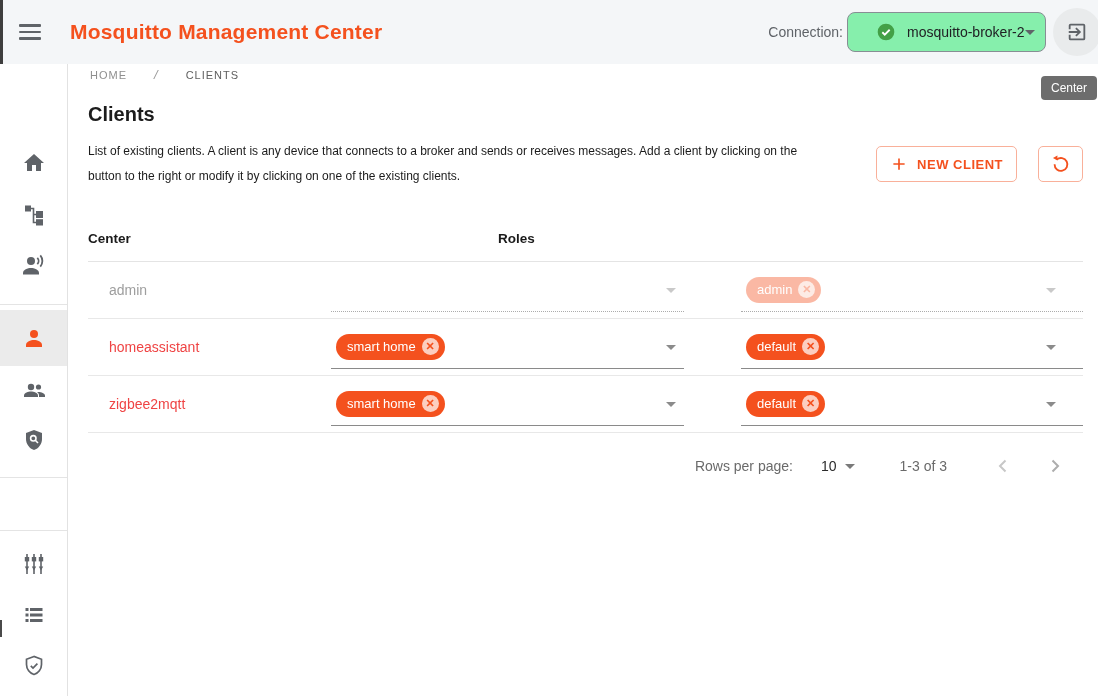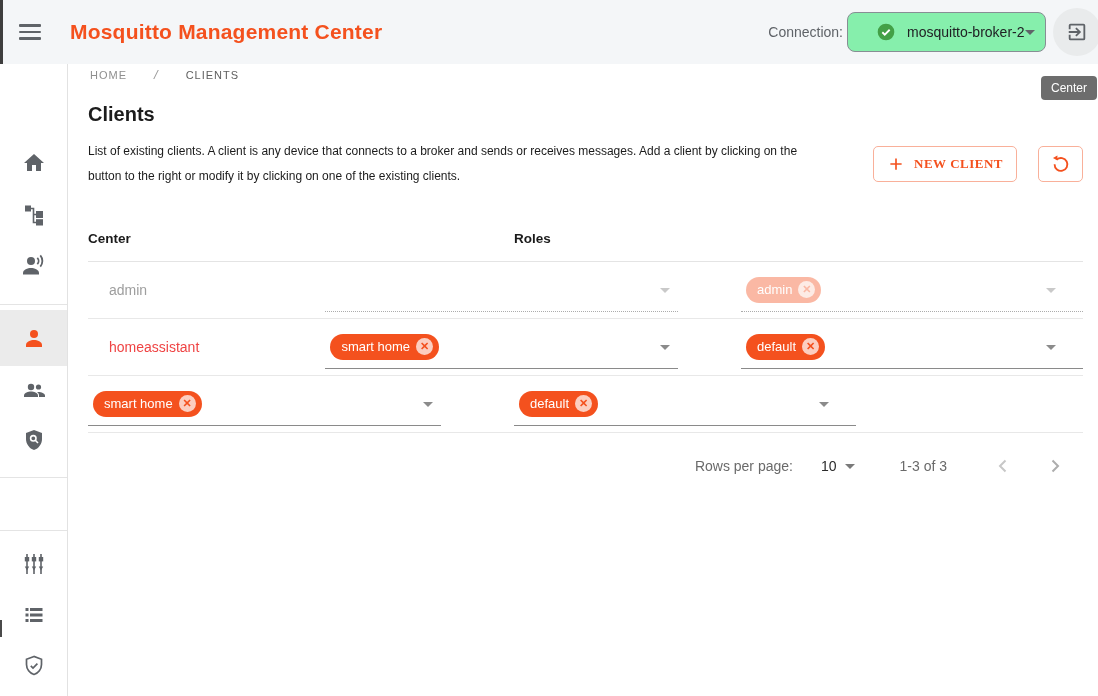--- a/index.html
+++ b/index.html
@@ -57,33 +57,33 @@
   .breadcrumb a { color:#8F8F8F; text-decoration:none; cursor:pointer; }
 
   .page-title { margin:21px 0 0 0; font-size:20px; font-weight:700; color:#1C1C1C; }
 
   .intro-row { display:flex; align-items:center; margin-top:13px; }
   .page-desc { width:742px; margin:0; font-size:12px; line-height:25px; color:#1B1B1B; }
   .action-buttons { margin-left:auto; display:flex; align-items:center; gap:21px; padding-right:0; }
   .btn-outline {
     display:flex; align-items:center; height:36px; background:#fff; cursor:pointer;
     border:1px solid #F9B09A; border-radius:5px; color:#F4511E;
-    font-family:Liberation Serif, serif; font-size:13px; font-weight:bold; letter-spacing:0.5px;
+    font-family:Liberation Sans, sans-serif; font-size:13px; font-weight:bold; letter-spacing:0.5px;
   }
   .btn-new { padding:0 13px; gap:9px; }
   .btn-refresh { width:45px; justify-content:center; padding:0; }
 
   
   .table { margin-top:26px; width:995px; }
   .thead, .trow { display:flex; align-items:center; }
   .thead { height:47px; border-bottom:1px solid #E4E4E4; font-size:13.5px; font-weight:700; color:#1A1A1A; }
   .trow { height:57px; border-bottom:1px solid #E8E8E8; cursor:pointer; }
   .col-name { width:243px; padding-left:21px; }
   .col-groups { width:410px; }
-  .col-roles { flex:1;margin-left:16px; }
+  .col-roles { flex:1; }
   .cell-name { font-size:14px; color:#ef4444; }
   .trow.disabled .cell-name { color:#9E9E9E; }
 
   .select { position:relative; display:flex; align-items:center; height:44px; border-bottom:1px solid #8A8A8A; cursor:pointer; }
   .col-groups .select { width:353px; }
   .col-roles .select { width:342px; }
   .select.disabled { border-bottom:1px dotted #ACACAC; }
   .sel-caret { position:absolute; right:8px; top:20px; width:0; height:0;
     border-left:5px solid transparent; border-right:5px solid transparent; border-top:5.5px solid #8B8B8B; }
   .col-roles .sel-caret { right:27px; }
@@ -306,20 +306,21 @@
           <span class="chip">
             <span>default</span>
             <span class="chip-x">✕</span>
           </span>
           <span class="sel-caret"></span>
         </div>
       </div>
     </div>
 
     <div class="trow">
+      <div class="col-name cell-name">zigbee2mqtt</div>
       <div class="col-groups">
         <div class="select">
           <span class="chip">
             <span>smart home</span>
             <span class="chip-x">✕</span>
           </span>
           <span class="sel-caret"></span>
         </div>
       </div>
       <div class="col-roles">

